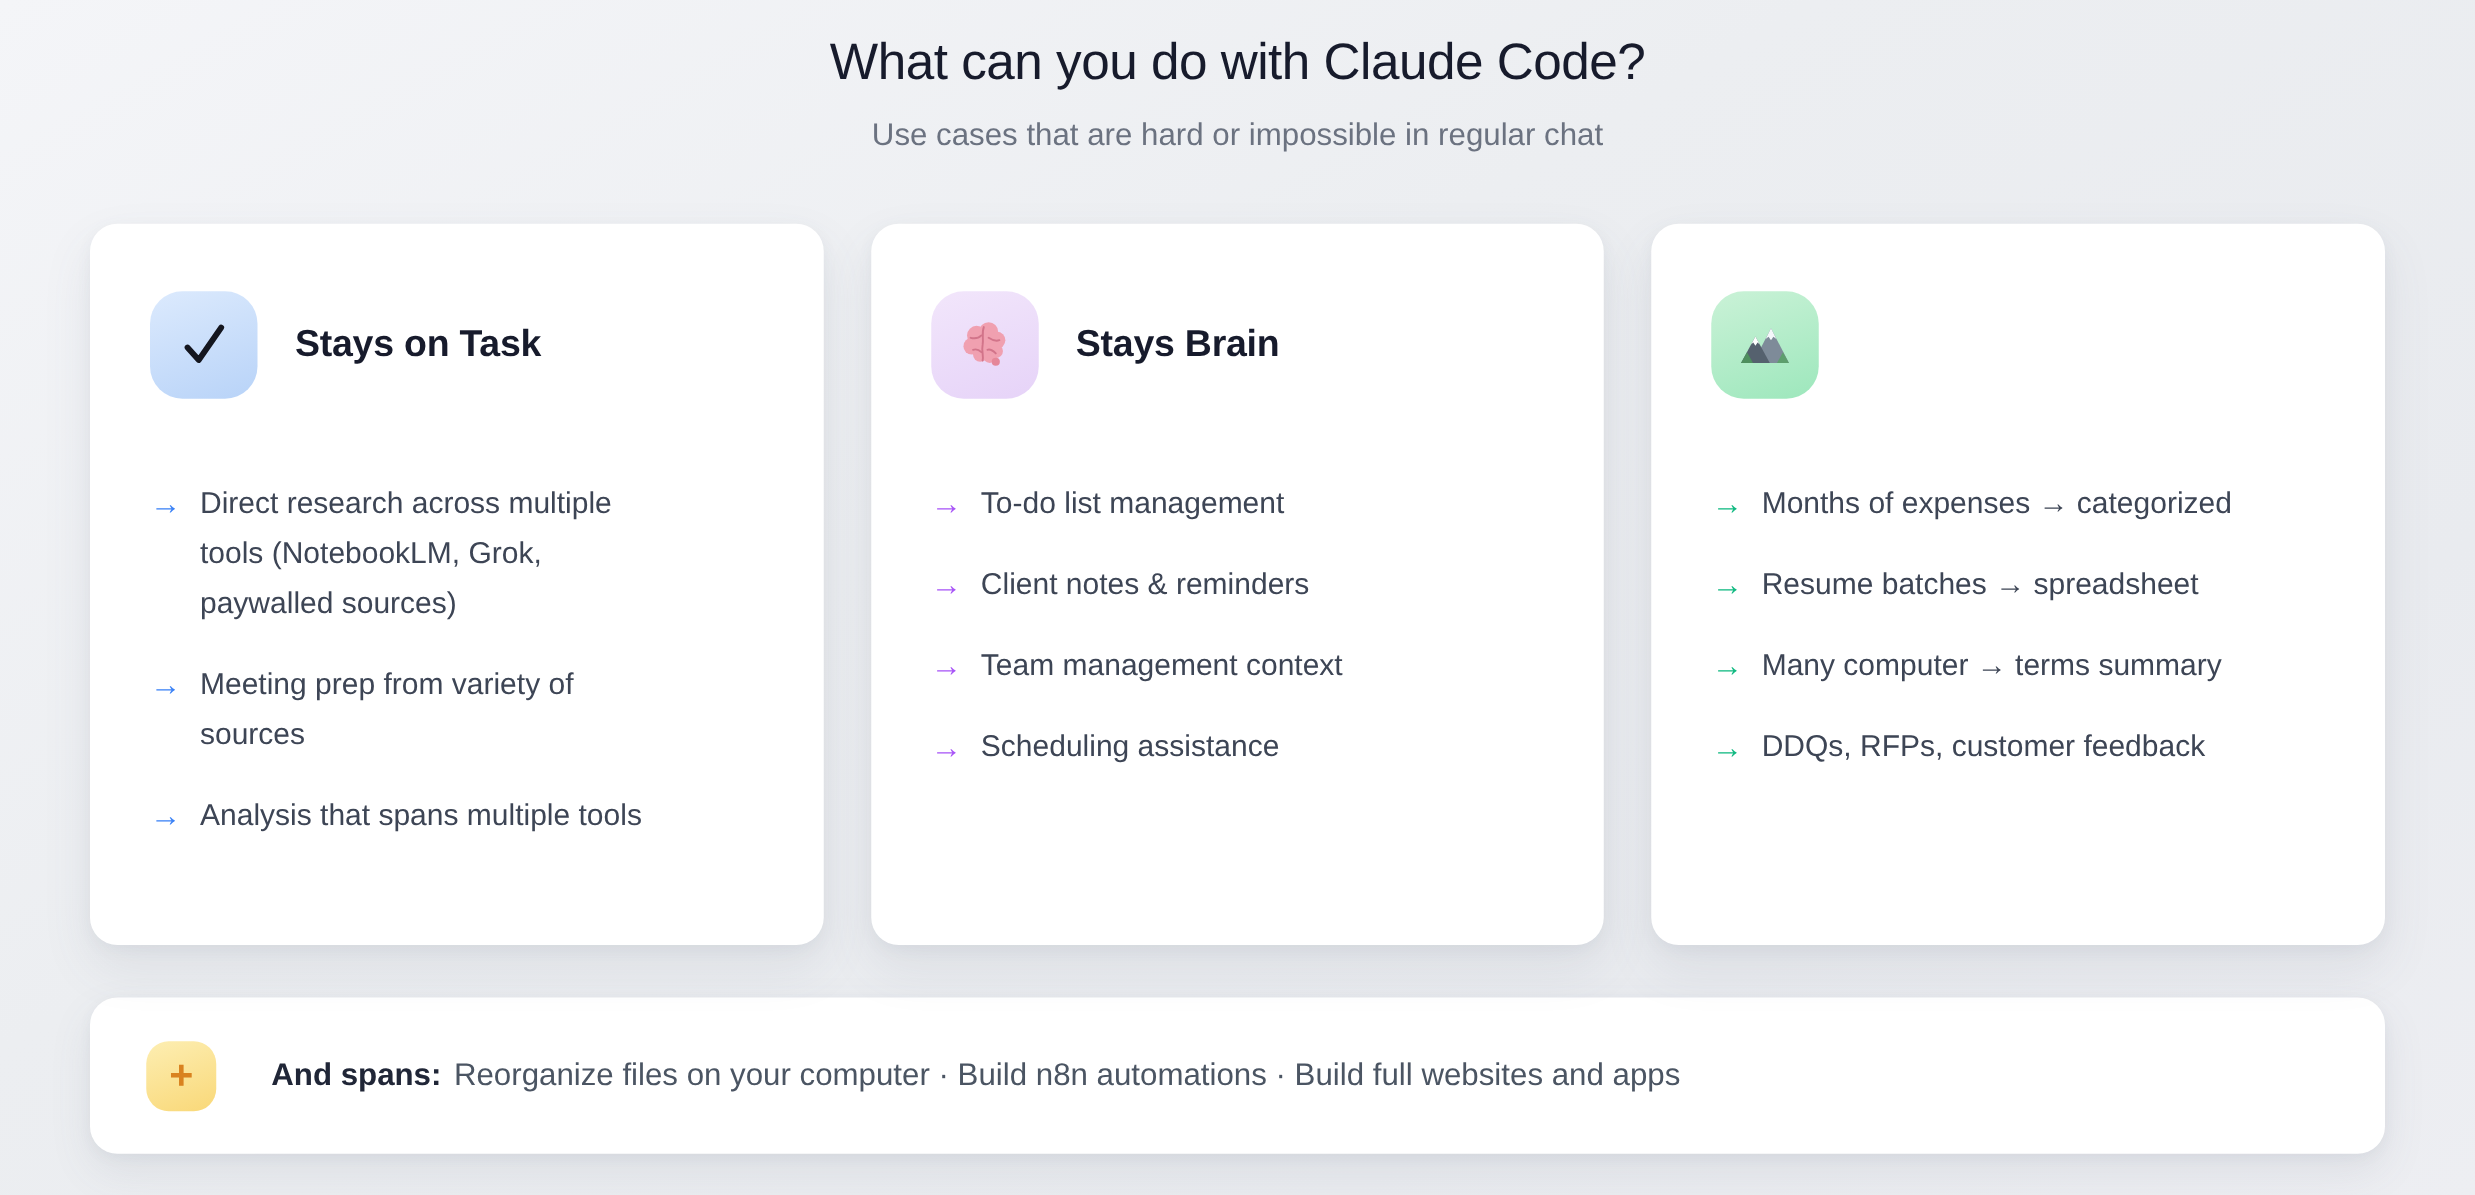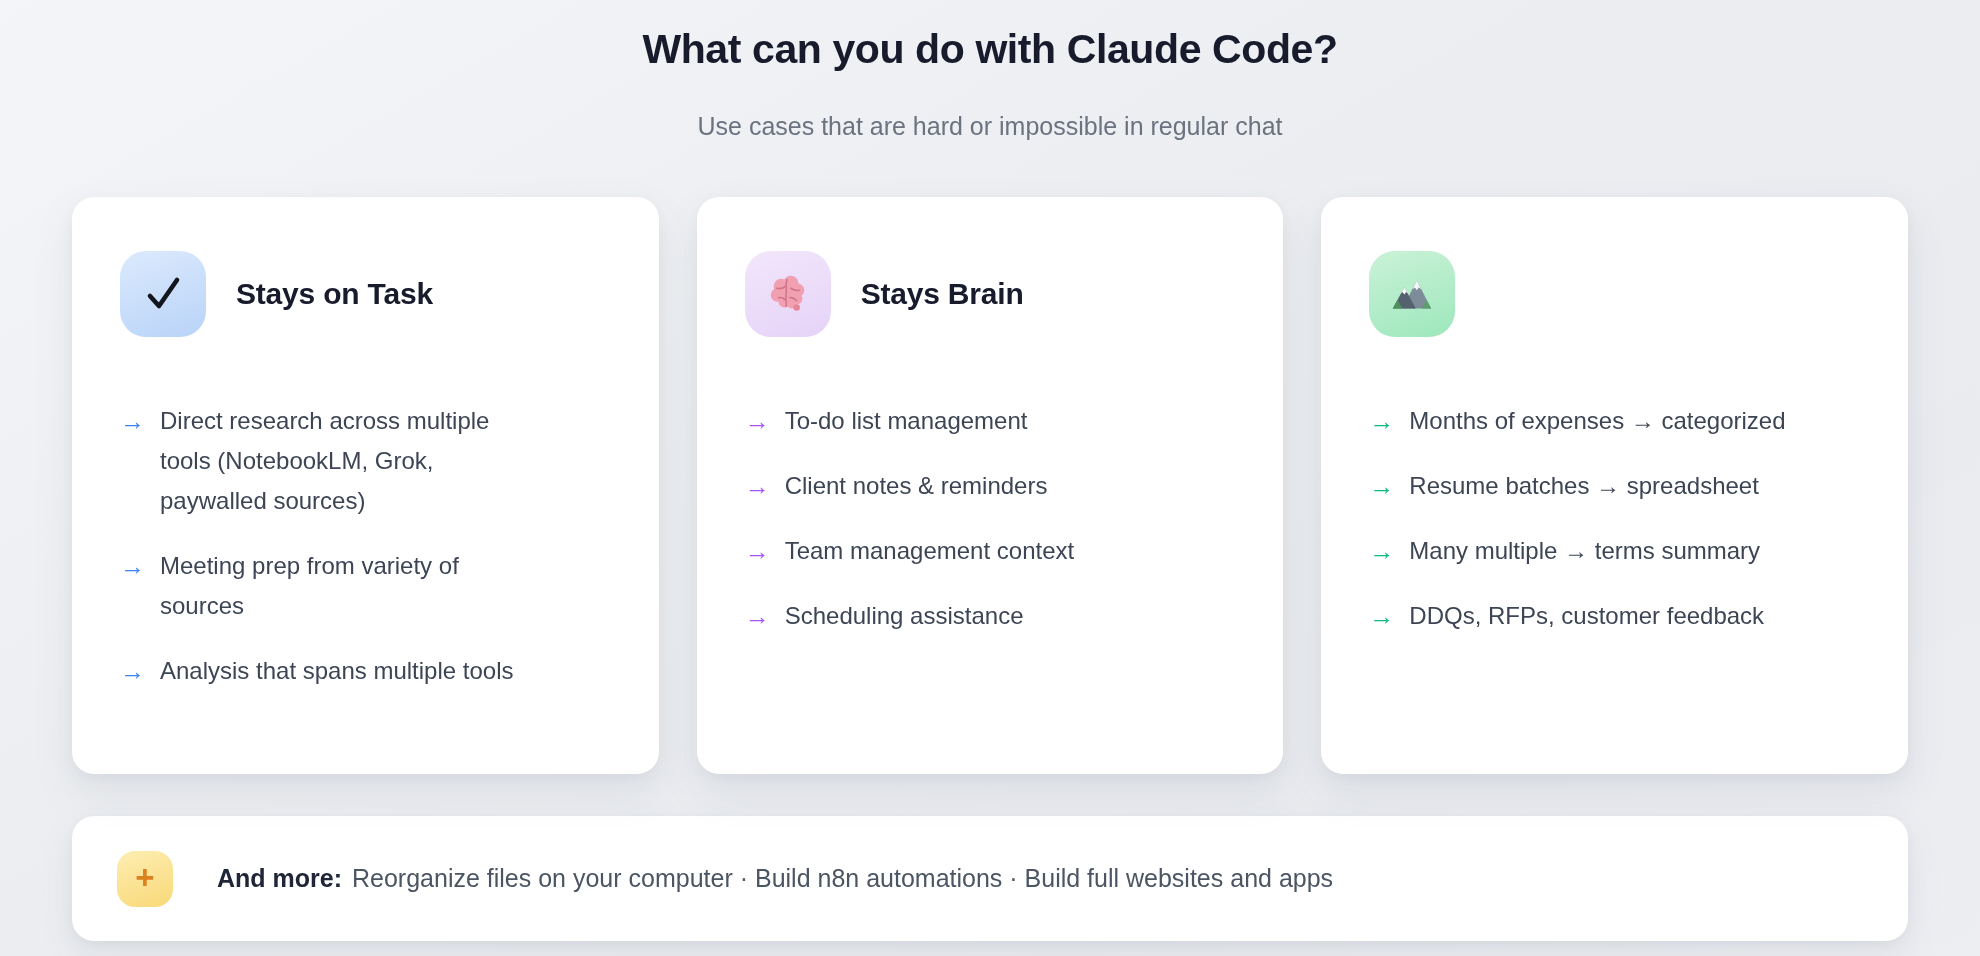--- a/index.html
+++ b/index.html
@@ -3,22 +3,22 @@
 <meta charset="utf-8">
 <style>
   * { margin:0; padding:0; box-sizing:border-box; }
   html,body { width:1980px; height:956px; overflow:hidden; }
   body {
     font-family:"Liberation Sans", sans-serif;
     background:linear-gradient(150deg,#f4f5f8 0%, #eceef1 40%, #e9ebef 75%, #edeef2 100%);
   }
   .page { padding:26px 72px 0 72px; }
 
-  .headline { text-align:center; font-size:41px; font-weight:700; color:#171b2c; letter-spacing:-0.4px; }
-  .subhead  { text-align:center; font-size:25px; color:#6b7280; margin-top:39px; }
+  .headline { text-align:center; font-size:41px; font-weight:400; color:#171b2c; letter-spacing:-0.4px; }
+  .subhead  { text-align:center; font-size:25px; color:#6b7280; margin-top:21px; }
 
   .cards { display:flex; gap:38px; margin-top:56px; }
   .card {
     flex:1 1 0; height:577px; background:#ffffff; border-radius:22px;
     padding:54px 48px 0 48px;
     box-shadow:0 18px 40px rgba(90,100,120,0.10), 0 4px 12px rgba(90,100,120,0.06);
   }
   .card-header { display:flex; align-items:center; gap:30px; }
   .tile {
     width:86px; height:86px; border-radius:26px; flex:0 0 86px;
@@ -152,33 +152,33 @@
         <div class="item">
           <span class="arrow accent-green">→</span>
           <span class="item-text">Months of expenses → categorized</span>
         </div>
         <div class="item">
           <span class="arrow accent-green">→</span>
           <span class="item-text">Resume batches → spreadsheet</span>
         </div>
         <div class="item">
           <span class="arrow accent-green">→</span>
-          <span class="item-text">Many multiple → terms summary</span>
+          <span class="item-text">Many computer → terms summary</span>
         </div>
         <div class="item">
           <span class="arrow accent-green">→</span>
           <span class="item-text">DDQs, RFPs, customer feedback</span>
         </div>
       </div>
     </div>
 
   </div>
 
   <div class="more-bar">
     <div class="plus-tile">
       <span class="plus-glyph">+</span>
     </div>
     <div class="more-text">
-      <span class="more-label">And more:</span><span>Reorganize files on your computer · Build n8n automations · Build full websites and apps</span>
+      <span class="more-label">And spans:</span><span>Reorganize files on your computer · Build n8n automations · Build full websites and apps</span>
     </div>
   </div>
 
 </div>
 
 </body></html>

